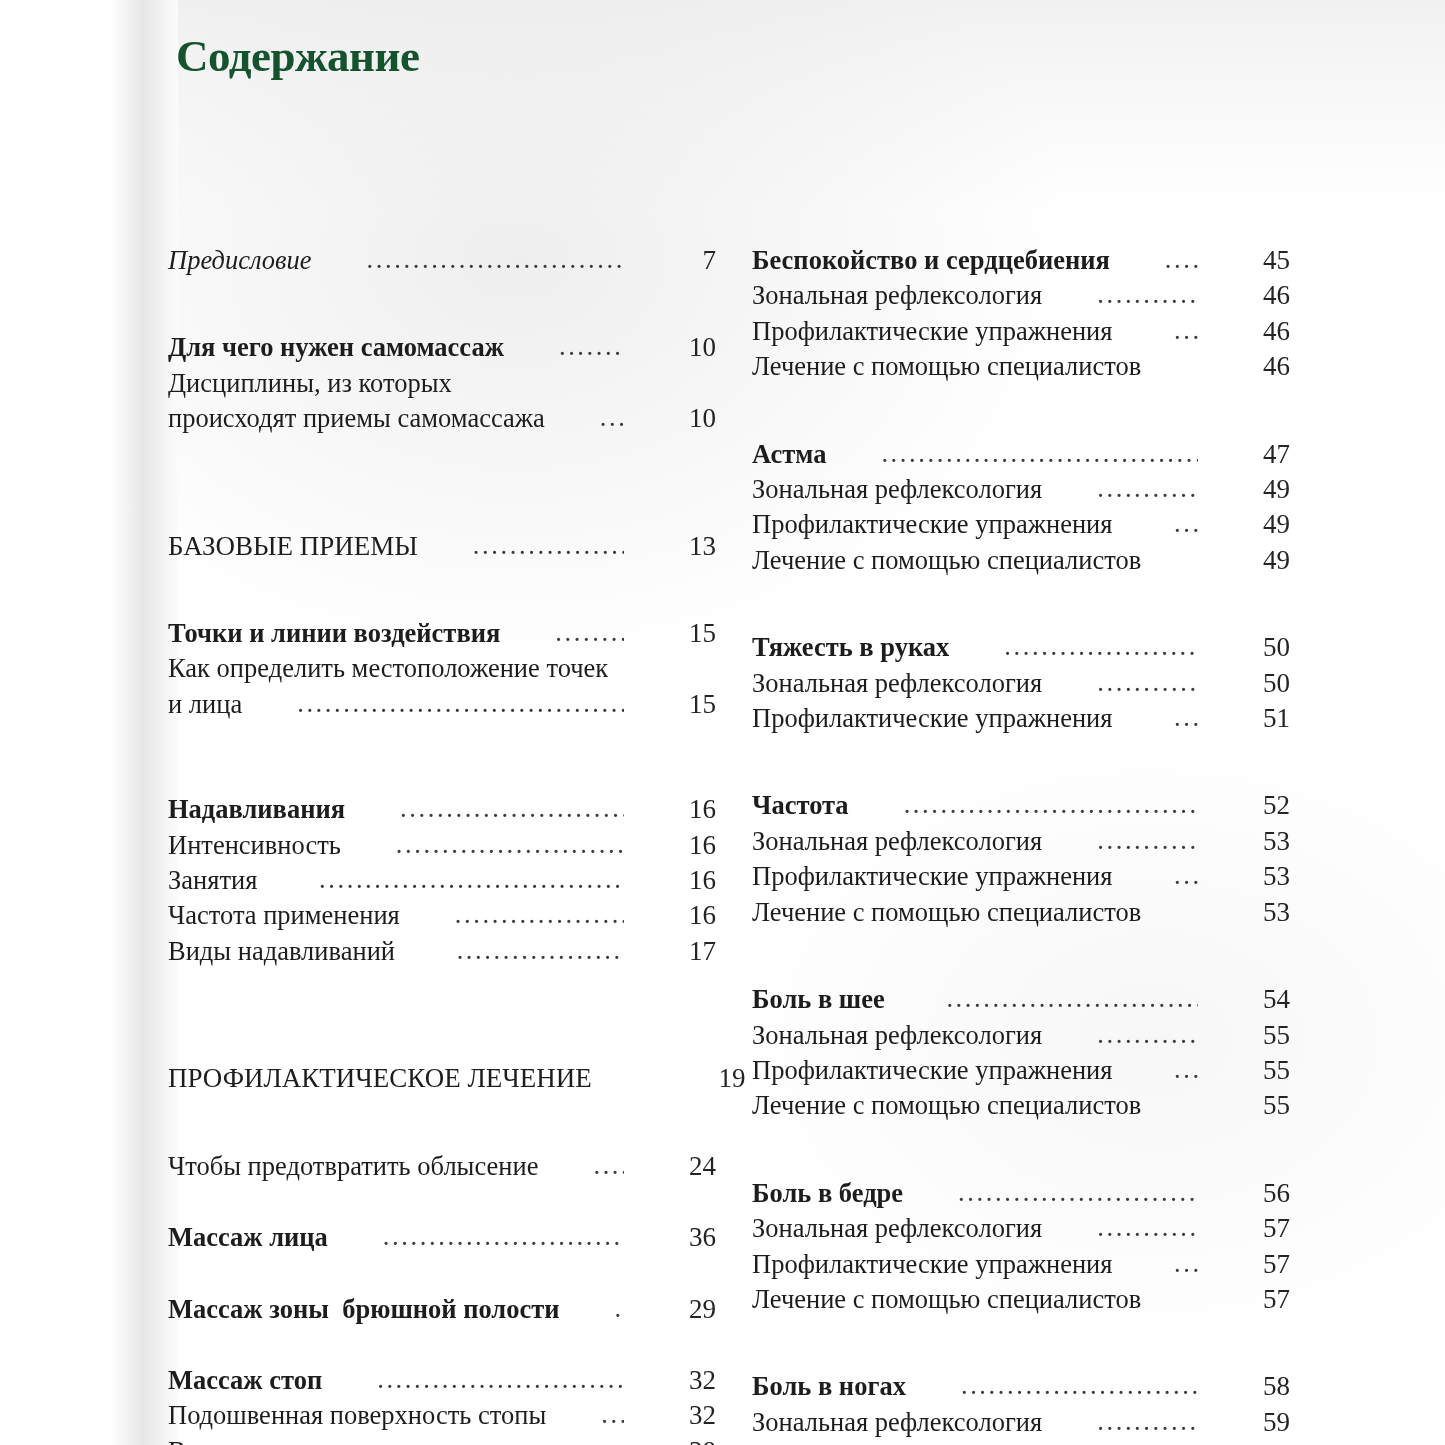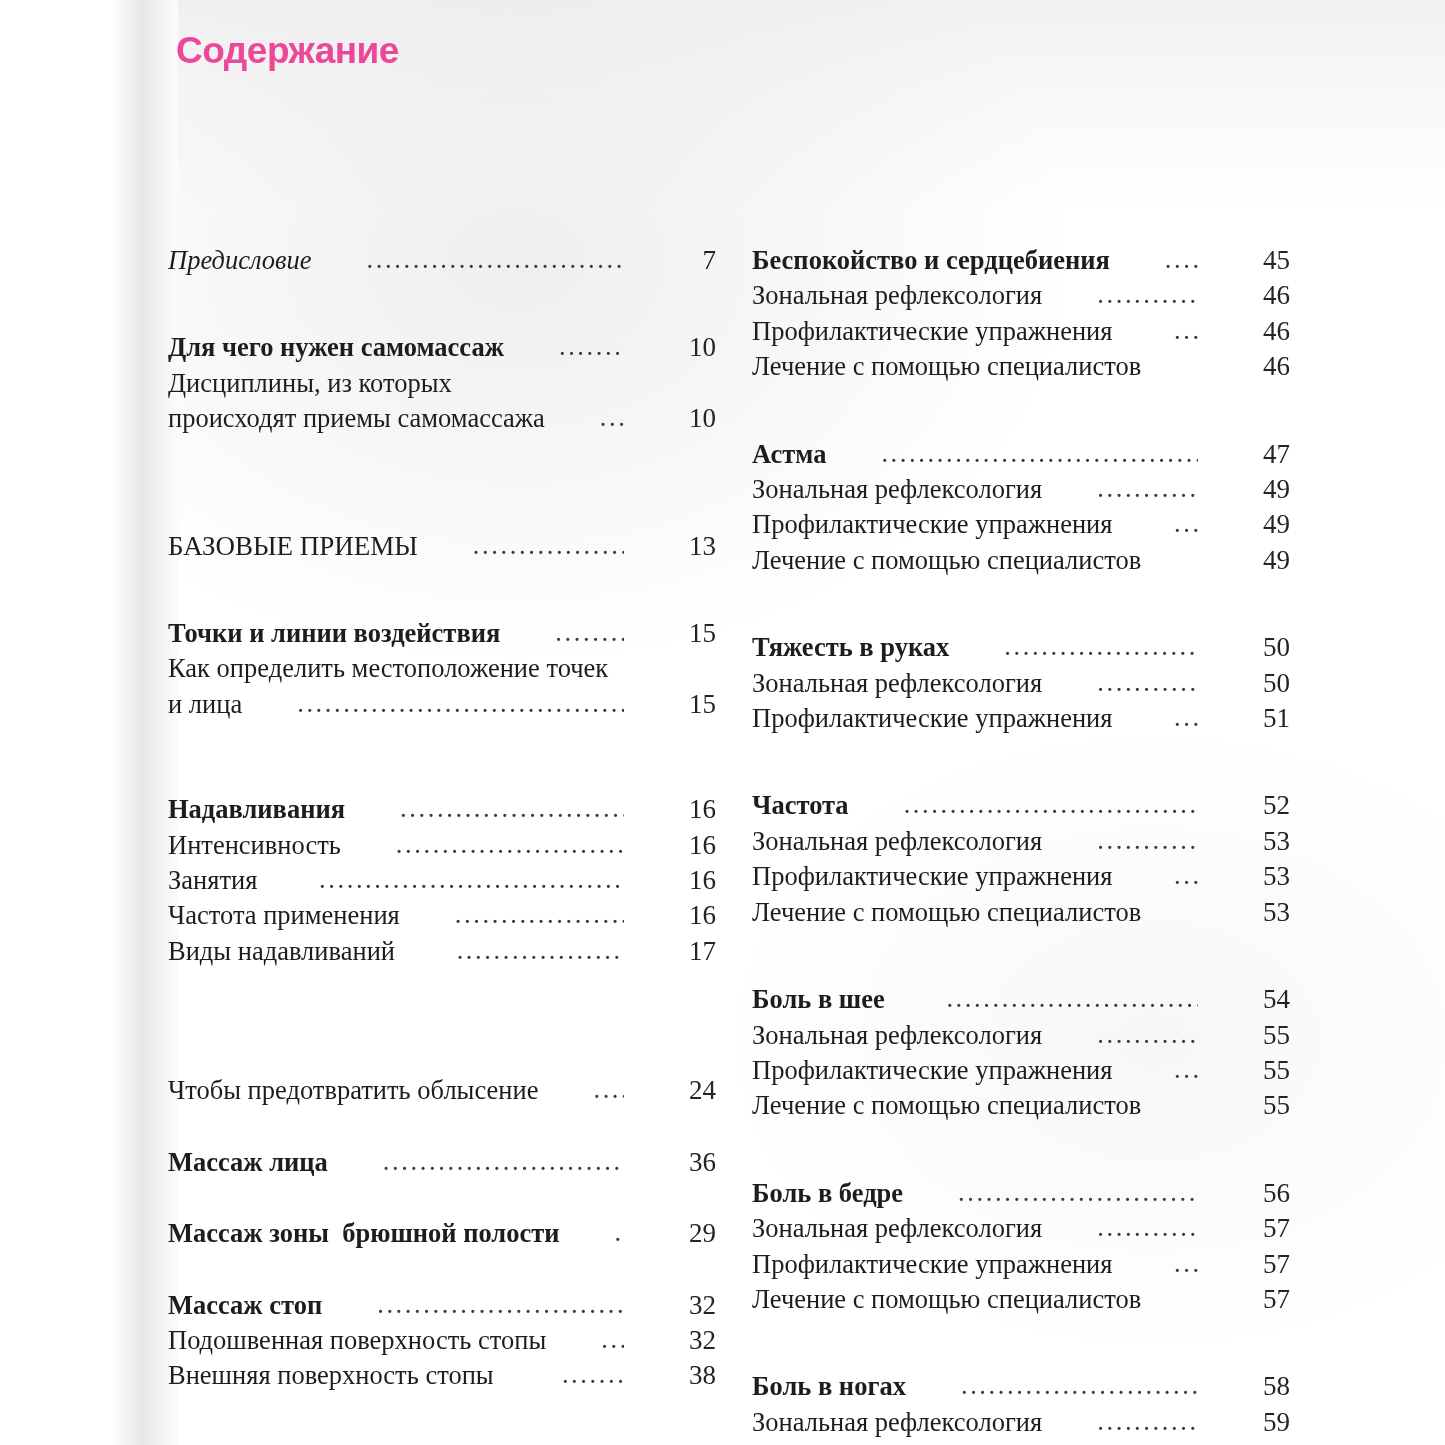--- a/index.html
+++ b/index.html
@@ -60,25 +60,25 @@
   .content {
     position: absolute;
     left: 0; top: 0;
     width: 100%; height: 100%;
   }
 
   .toc-title {
     position: absolute;
     left: 176px;
     top: 30px;
-    font-family: Liberation Sans, sans-serif;
+    font-family: Liberation Serif, serif;
     font-weight: bold;
-    font-size: 37px;
+    font-size: 45px;
     letter-spacing: -0.5px;
-    color: #ec4899;
+    color: #14532d;
   }
 
   .columns {
     position: absolute;
     left: 0;
     top: 243px;
     width: 100%;
   }
 
   .col {
@@ -210,20 +210,25 @@
             <span class="label">Частота применения</span>
             <span class="leader"></span>
             <span class="pageno">16</span>
           </div>
           <div class="entry">
             <span class="label">Виды надавливаний </span>
             <span class="leader"></span>
             <span class="pageno">17</span>
           </div>
           <div class="spacer-lg"></div>
+          <div class="entry caps">
+            <span class="label">ПРОФИЛАКТИЧЕСКОЕ ЛЕЧЕНИЕ </span>
+            <span class="leader"></span>
+            <span class="pageno">19</span>
+          </div>
           <div class="spacer-lg"></div>
           <div class="entry">
             <span class="label">Чтобы предотвратить облысение</span>
             <span class="leader"></span>
             <span class="pageno">24</span>
           </div>
           <div class="spacer-md"></div>
           <div class="entry bold">
             <span class="label">Массаж лица</span>
             <span class="leader"></span>

